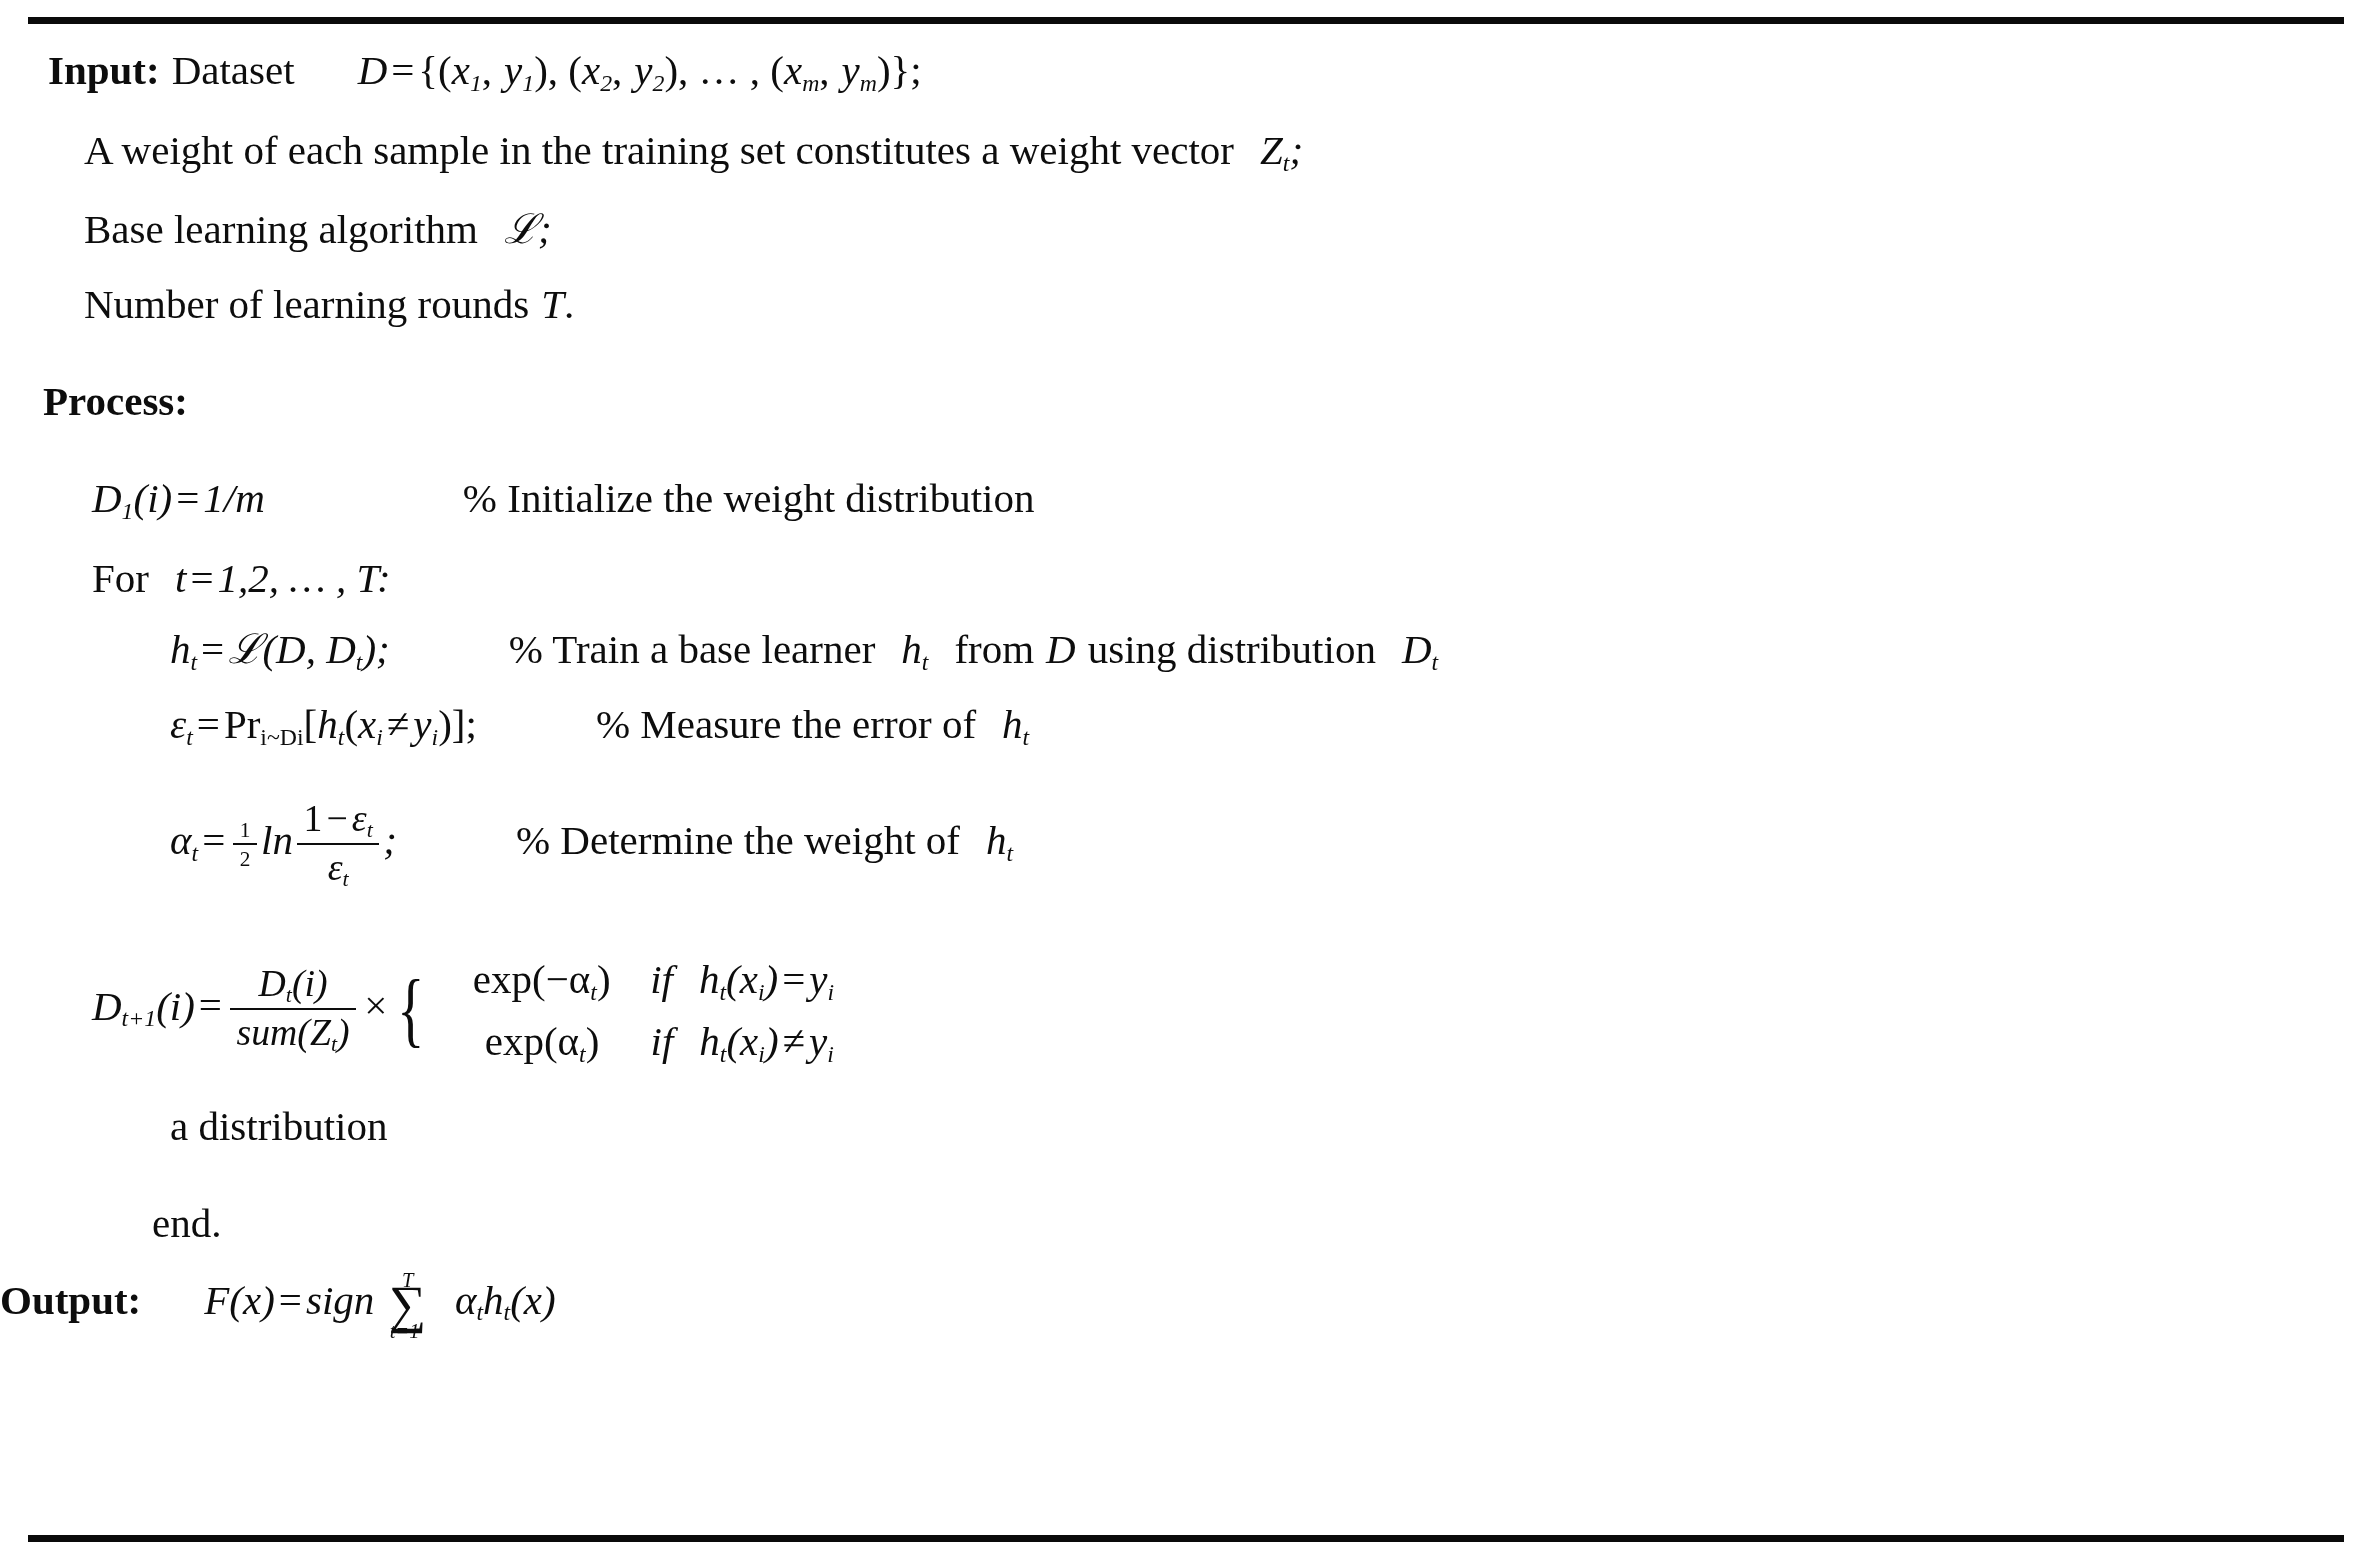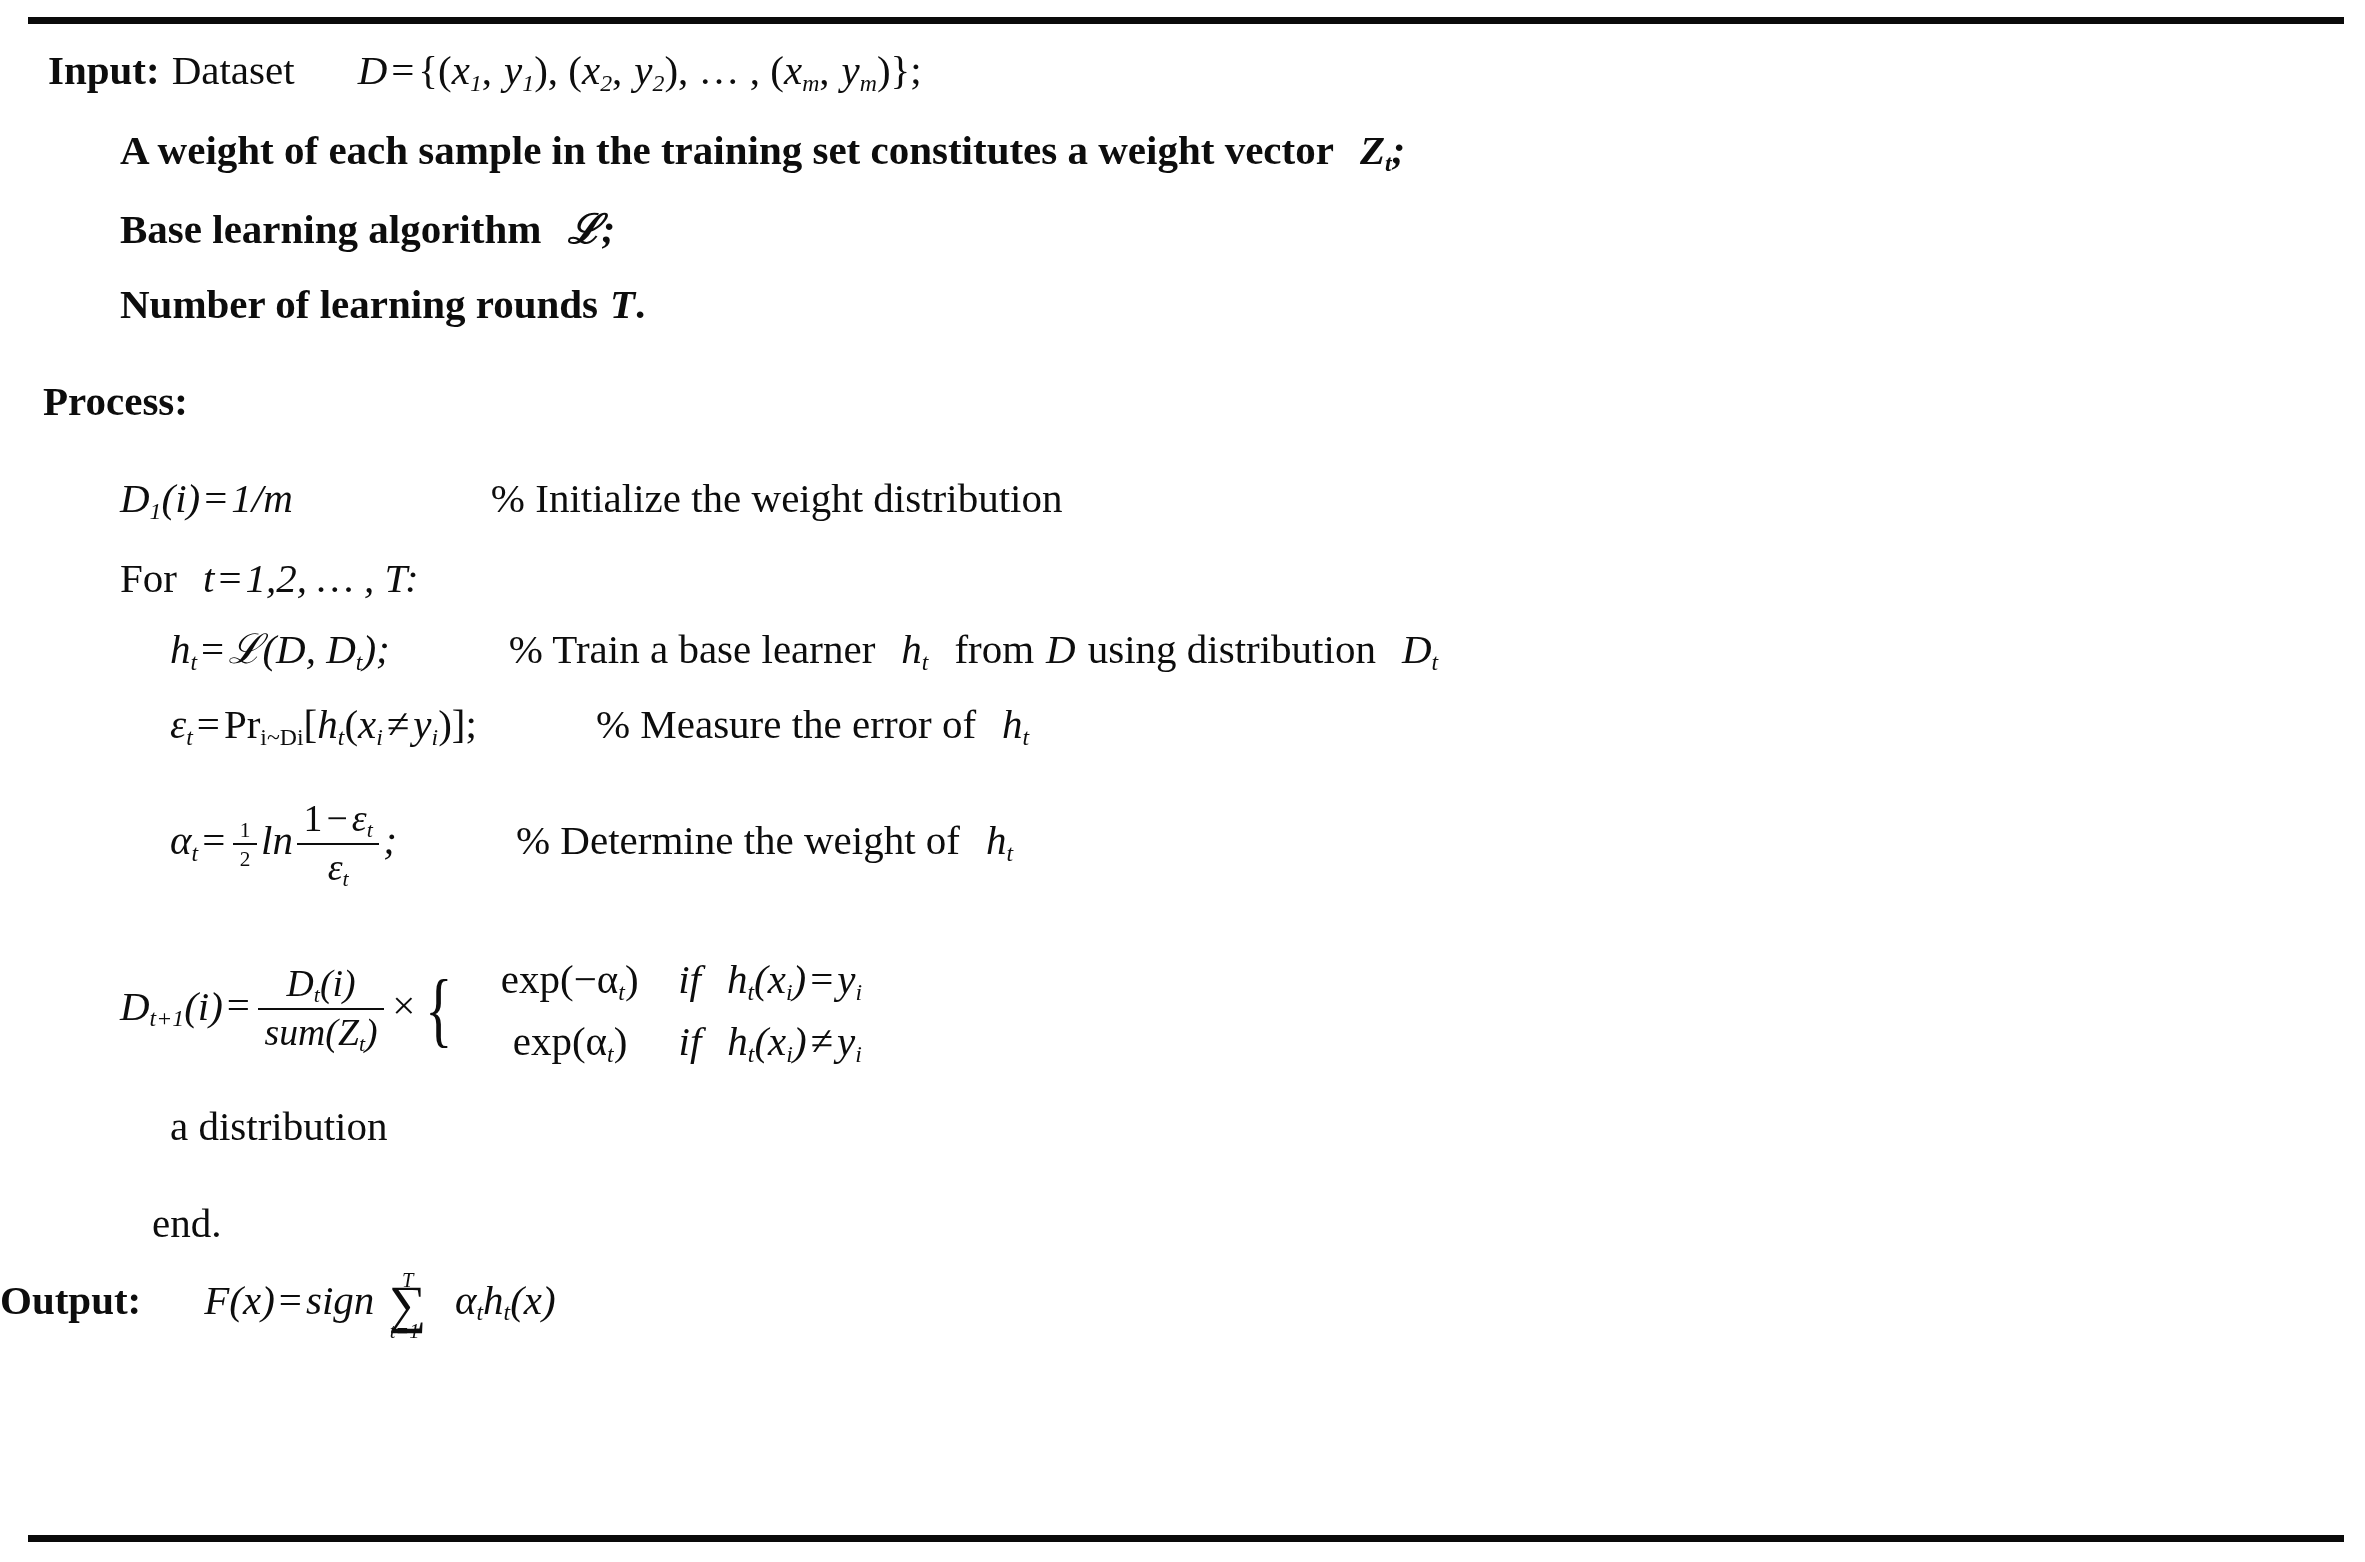--- a/index.html
+++ b/index.html
@@ -47,22 +47,22 @@
     white-space: nowrap;
     color: #0d0d0d;
   }
 
   .kw {
     font-weight: bold;
   }
 
   
   .ind-0 { padding-left: 43px; }
-  .ind-1 { padding-left: 120px; font-weight: bold; }
-  .ind-2 { padding-left: 120px; }
+  .ind-1 { padding-left: 84px; }
+  .ind-2 { padding-left: 92px; }
   .ind-3 { padding-left: 170px; }
   .ind-5 { padding-left: 152px; }
   .ind-6 { }
 
   
   .math {
     font-family: "Liberation Serif", "DejaVu Serif", serif;
     font-style: italic;
   }
   .mathup {

